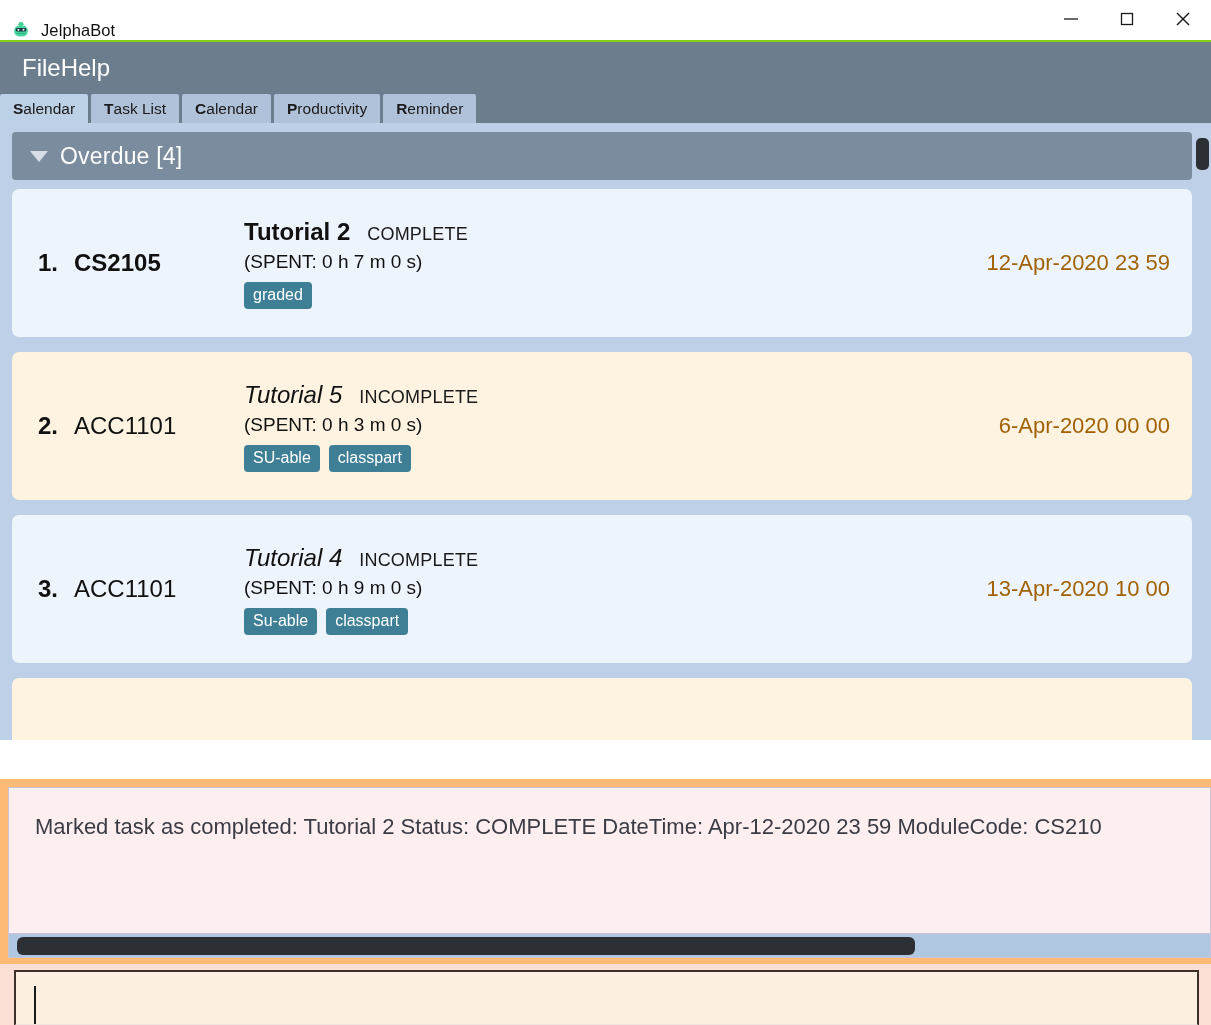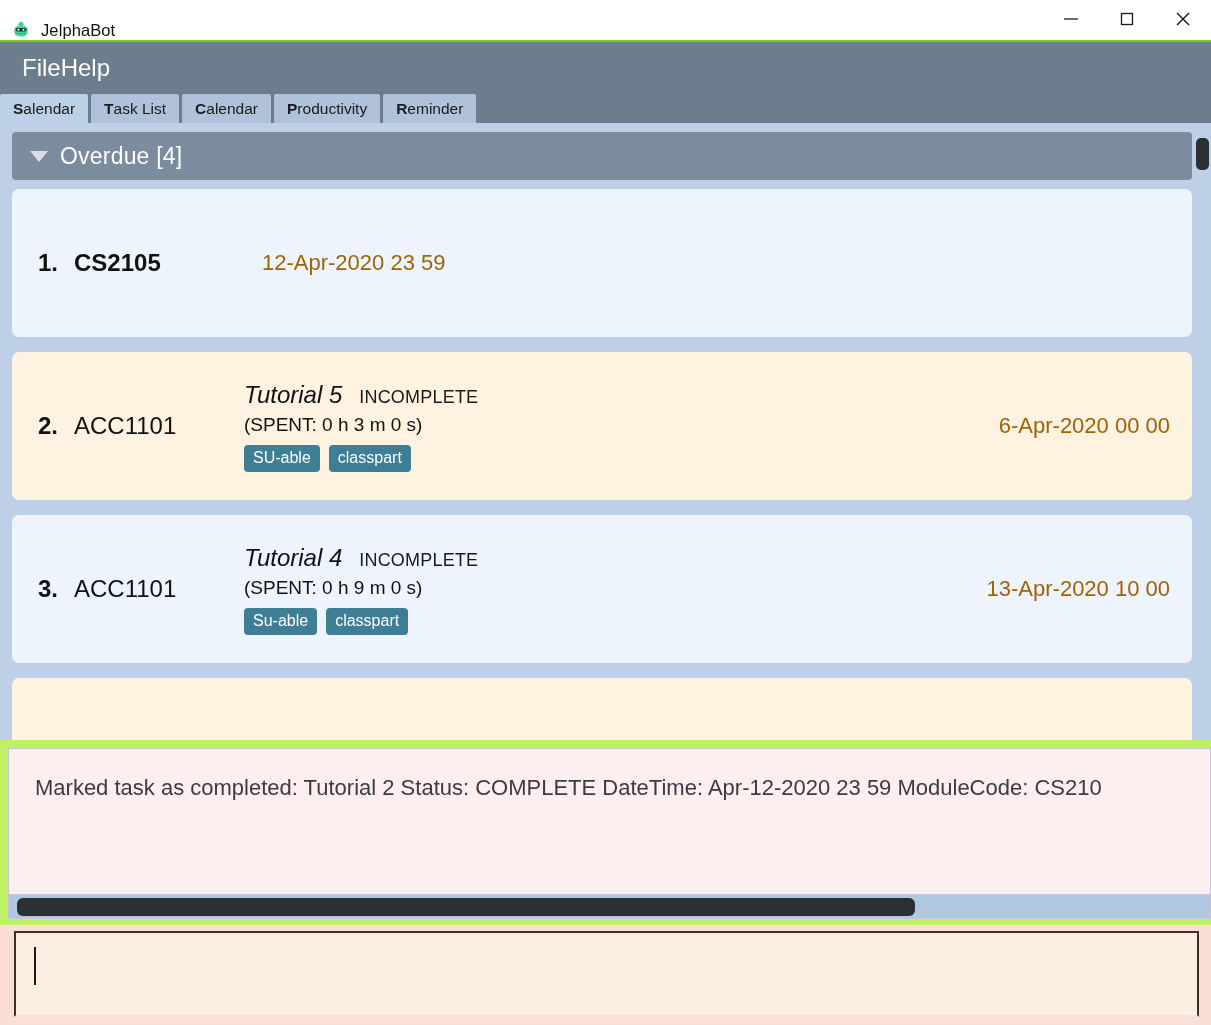--- a/index.html
+++ b/index.html
@@ -168,23 +168,23 @@
     position: absolute; top: 15px; left: 3px;
     width: 13px; height: 32px;
     background: #2c2f33;
     border-radius: 5px;
   }
 
   
   .result-outer {
     flex: 0 0 185px;
     height: 185px;
-    background: #bef264;
+    background: #fdba74;
     padding: 8px 0 6px 8px;
-    display: flex; flex-direction: column;
+    display: flex; flex-direction: column; margin-top: 39px;
   }
   .result-inner {
     flex: 1 1 auto;
     background: #fdeef0;
     border: 1px solid #cdc3d6;
     display: flex; flex-direction: column;
     overflow: hidden;
     position: relative;
   }
   .result-text {
@@ -303,20 +303,30 @@
     <div class="scroll-area">
 
       <div class="group-header">
         <span class="tri"></span>
         <span class="group-title">Overdue [4]</span>
       </div>
 
       <div class="card blue">
         <div class="card-index">1.</div>
         <div class="card-module bold">CS2105</div>
+        <div class="card-body">
+          <div class="row-title">
+            <span class="task-name bold">Tutorial 2</span>
+            <span class="task-status">COMPLETE</span>
+          </div>
+          <div class="task-spent">(SPENT: 0 h 7 m 0 s)</div>
+          <div class="tags">
+            <span class="tag">graded</span>
+          </div>
+        </div>
         <div class="card-date">12-Apr-2020 23 59</div>
       </div>
 
       <div class="card cream">
         <div class="card-index">2.</div>
         <div class="card-module italic">ACC1101</div>
         <div class="card-body">
           <div class="row-title">
             <span class="task-name italic">Tutorial 5</span>
             <span class="task-status">INCOMPLETE</span>

